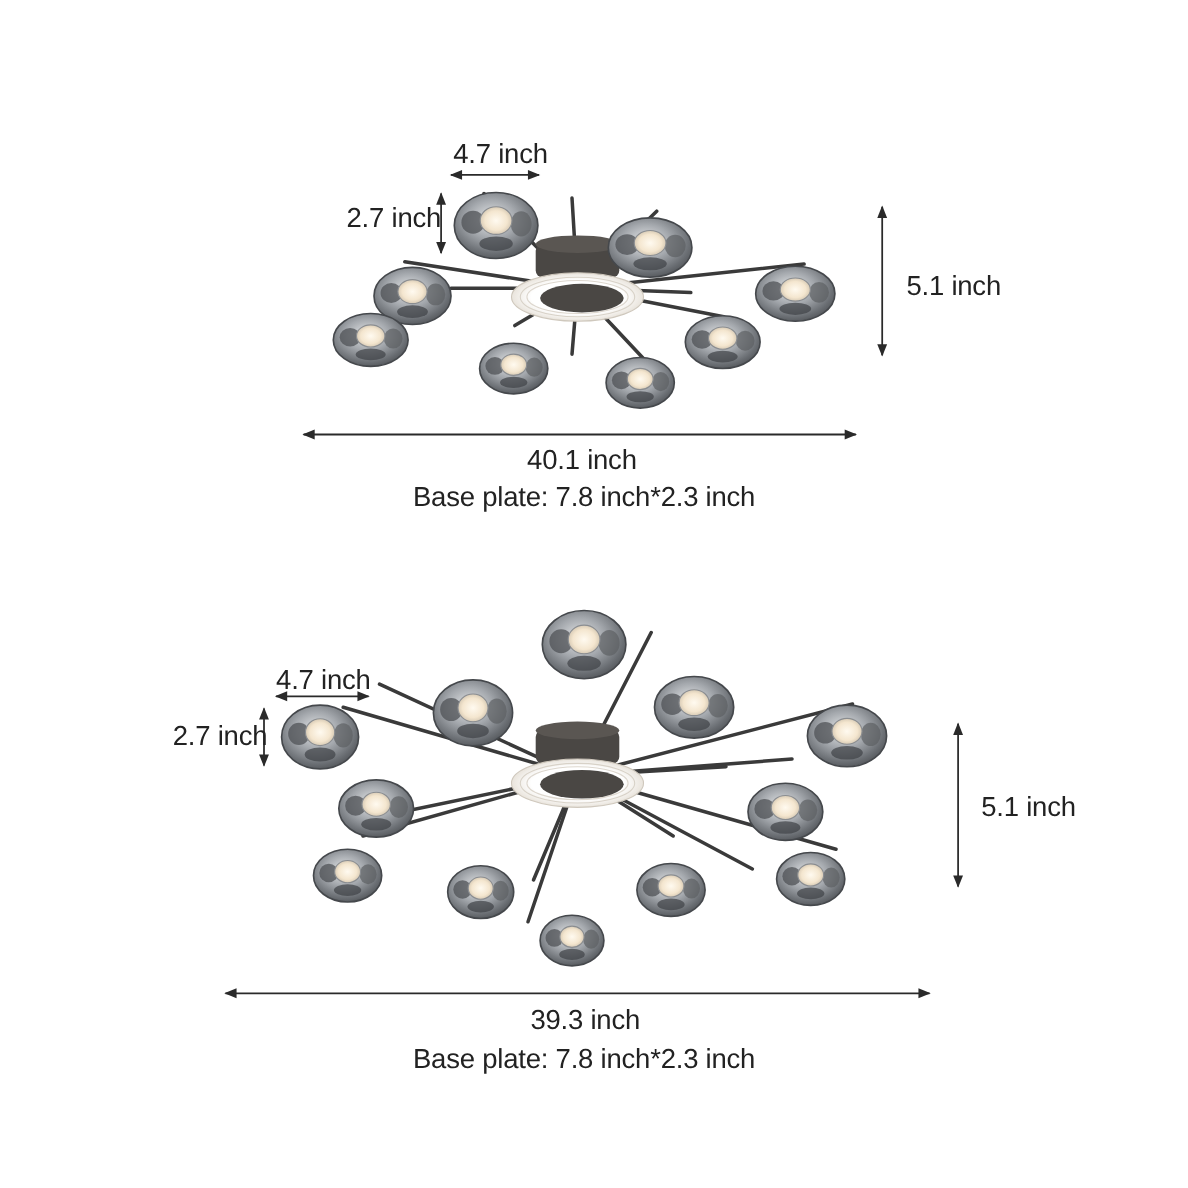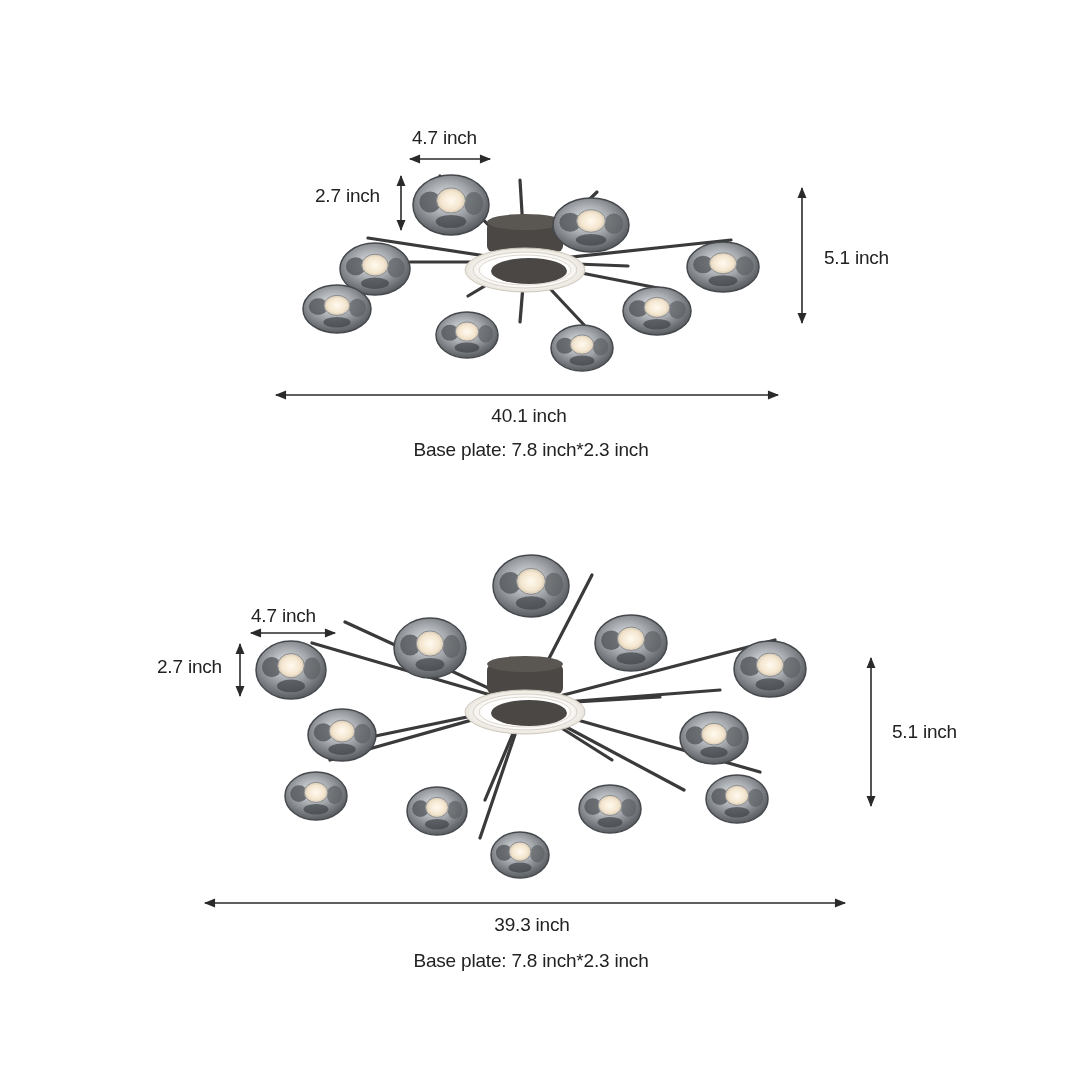--- a/index.html
+++ b/index.html
@@ -1,19 +1,19 @@
 <!DOCTYPE html>
 <html><head>
 <meta charset="utf-8">
 <style>
   html, body { margin:0; padding:0; background:#ffffff; }
   body { width:1080px; height:1080px; position:relative; overflow:hidden;
          font-family:"Liberation Sans", "DejaVu Sans", sans-serif; color:#222; }
   #stage { position:absolute; left:0; top:0; width:1080px; height:1080px; }
-  .label { position:absolute; font-size:19px; color:#222; white-space:nowrap; line-height:1; letter-spacing:-0.2px; }
+  .label { position:absolute; font-size:25px; color:#222; white-space:nowrap; line-height:1; letter-spacing:-0.2px; }
   .label.center { transform:translateX(-50%); }
   svg { position:absolute; left:0; top:0; }
 </style>
 </head>
 <body>
 
 <div id="stage">
   <svg id="art" width="1080" height="1080" viewBox="0 0 1080 1080">
     <defs>
       <marker id="arrow" viewBox="0 0 10 10" refX="9" refY="5" markerWidth="9" markerHeight="7" orient="auto-start-reverse">

